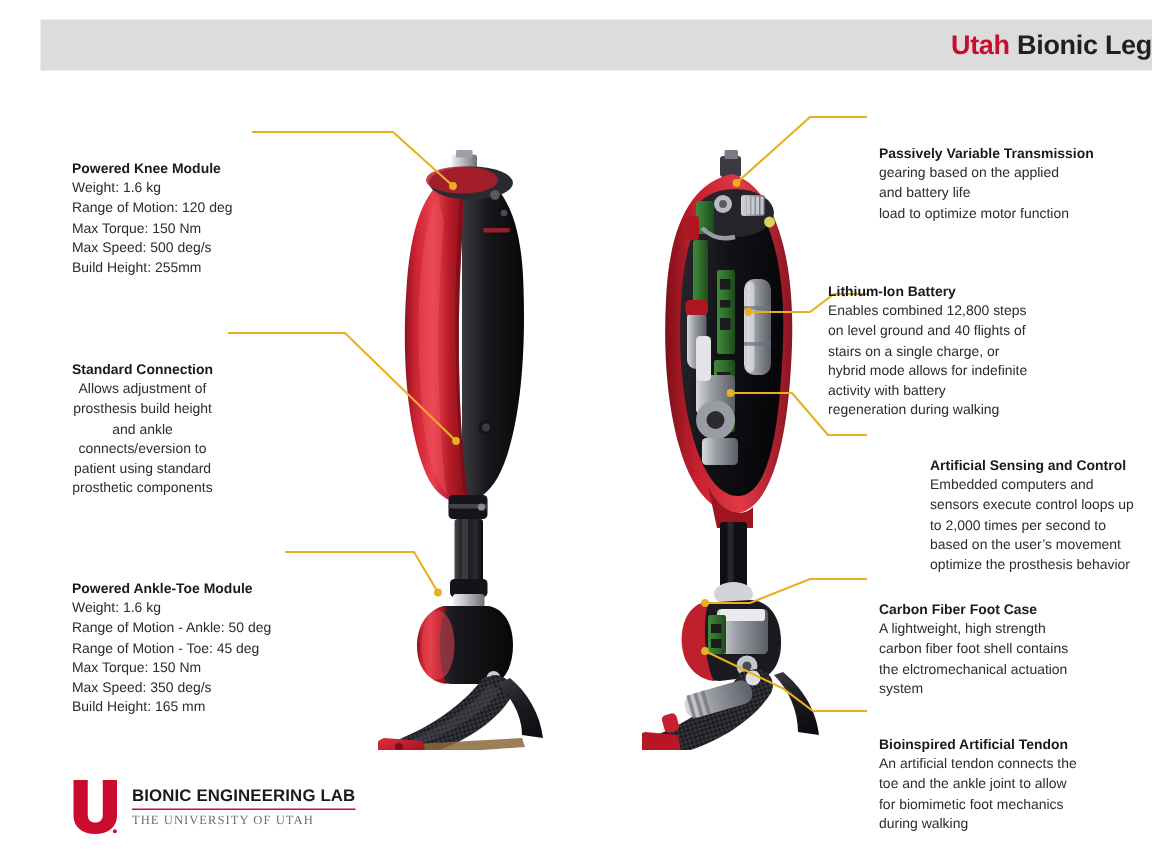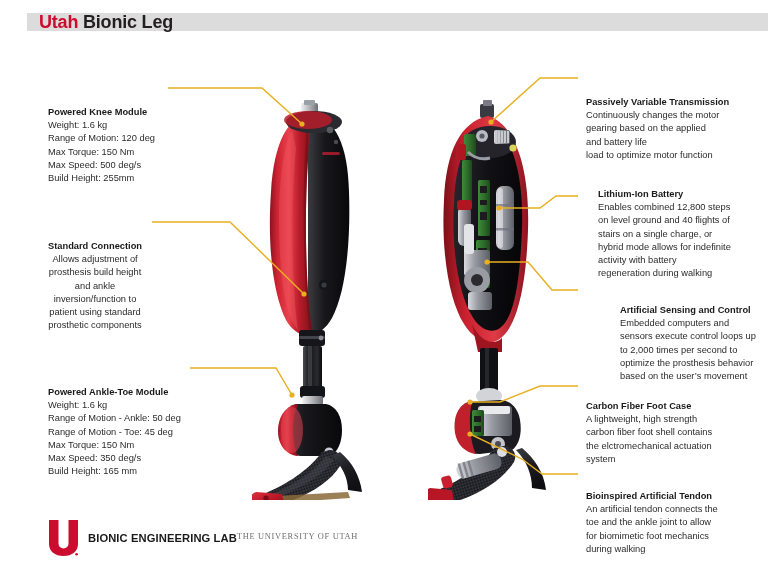--- a/index.html
+++ b/index.html
@@ -16,24 +16,25 @@
     font-family: "Liberation Sans", sans-serif;
     color: #231f20;
   }
 
   
   .header-bar {
     position: absolute;
     left: 27px;
     top: 13px;
     width: 741px;
-    height: 18px;
+    height: 34px;
     background: #dcdcdc;
     display: flex;
     align-items: center;
+    justify-content: flex-end;
   }
   .header-title {
     font-size: 18px;
     font-weight: bold;
     letter-spacing: -0.2px;
     margin-left: 12px;
     white-space: nowrap;
   }
   .header-title .accent { color: #cc0c2f; }
 
@@ -76,21 +77,21 @@
     top: 519px;
     display: flex;
     align-items: center;
   }
   .logo-u {
     width: 31px;
     height: 38px;
     margin-right: 9px;
     flex: none;
   }
-  .logo-text { display: flex; flex-direction: row; justify-content: center; }
+  .logo-text { display: flex; flex-direction: column; justify-content: center; }
   .logo-main {
     font-size: 11.2px;
     font-weight: bold;
     letter-spacing: 0.1px;
     color: #1a1a1a;
     white-space: nowrap;
   }
   .logo-rule {
     height: 1px;
     background: #cc0c2f;
@@ -368,68 +369,67 @@
     <div>Build Height: 255mm</div>
   </div>
 </div>
 
 <div class="callout" style="left:48px; top:216px;text-align:center;">
   <div class="c-title">Standard Connection</div>
   <div class="c-body">
     <div>Allows adjustment of</div>
     <div>prosthesis build height</div>
     <div>and ankle</div>
-    <div>inversion/function to</div>
+    <div>connects/eversion to</div>
     <div>patient using standard</div>
     <div>prosthetic components</div>
   </div>
 </div>
 
 <div class="callout" style="left:48px; top:362px;">
   <div class="c-title">Powered Ankle-Toe Module</div>
   <div class="c-body">
     <div>Weight: 1.6 kg</div>
     <div>Range of Motion - Ankle: 50 deg</div>
     <div>Range of Motion - Toe: 45 deg</div>
     <div>Max Torque: 150 Nm</div>
     <div>Max Speed: 350 deg/s</div>
     <div>Build Height: 165 mm</div>
   </div>
 </div>
 
 <div class="callout" style="left:586px; top:72px;">
   <div class="c-title">Passively Variable Transmission</div>
   <div class="c-body">
-    <div>Continuously changes the motor</div>
     <div>gearing based on the applied</div>
     <div>and battery life</div>
     <div>load to optimize motor function</div>
   </div>
 </div>
 
-<div class="callout" style="left:598px; top:164px;">
+<div class="callout" style="left:552px; top:164px;">
   <div class="c-title">Lithium-Ion Battery</div>
   <div class="c-body">
     <div>Enables combined 12,800 steps</div>
     <div>on level ground and 40 flights of</div>
     <div>stairs on a single charge, or</div>
     <div>hybrid mode allows for indefinite</div>
     <div>activity with battery</div>
     <div>regeneration during walking</div>
   </div>
 </div>
 
 <div class="callout" style="left:620px; top:280px;">
   <div class="c-title">Artificial Sensing and Control</div>
   <div class="c-body">
     <div>Embedded computers and</div>
     <div>sensors execute control loops up</div>
     <div>to 2,000 times per second to</div>
+    <div>based on the user’s movement</div>
     <div>optimize the prosthesis behavior</div>
-    <div>based on the user’s movement</div>
   </div>
 </div>
 
 <div class="callout" style="left:586px; top:376px;">
   <div class="c-title">Carbon Fiber Foot Case</div>
   <div class="c-body">
     <div>A lightweight, high strength</div>
     <div>carbon fiber foot shell contains</div>
     <div>the elctromechanical actuation</div>
     <div>system</div>

